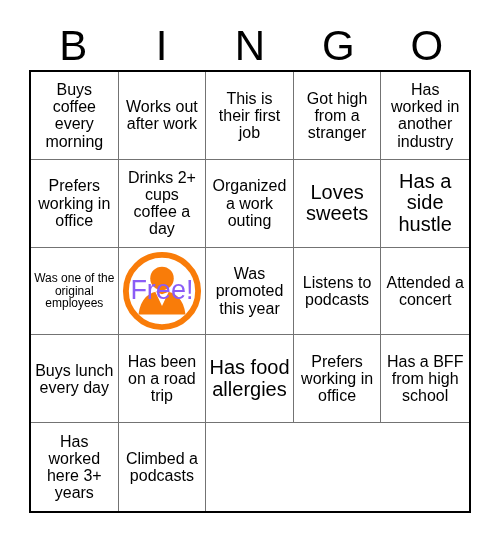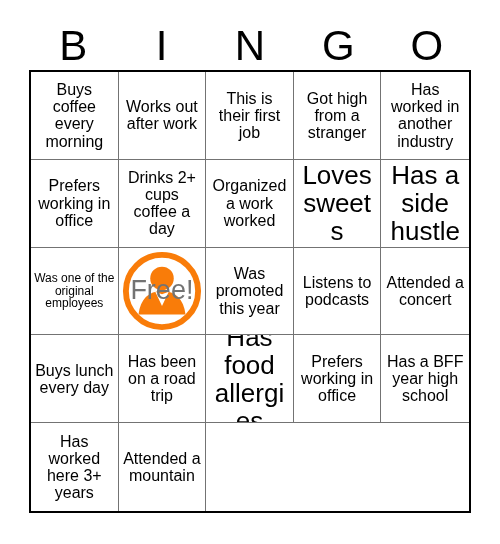--- a/index.html
+++ b/index.html
@@ -78,21 +78,21 @@
   .cell-text {
     display: block;
     width: 100%;
     line-height: 1.08;
     color: #000000;
     font-weight: 400;
     word-wrap: break-word;
   }
   
   .fs-xl  .cell-text { font-size: 29px; }
-  .fs-lg  .cell-text { font-size: 26px; }
+  .fs-lg  .cell-text { font-size: 20px; }
   .fs-md  .cell-text { font-size: 16px; }
   .fs-sm  .cell-text { font-size: 16px; }
   .fs-xs  .cell-text { font-size: 12px; }
 
   
   .cell.free {
     padding: 0;
   }
   #free-wrap {
     position: relative;
@@ -108,21 +108,21 @@
     top: 50%;
     transform: translate(-50%, -50%);
     width: 84px;
     height: 84px;
   }
   #free-label {
     position: relative;
     z-index: 3;
     font-size: 27px;
     line-height: 1;
-    color: #737373;
+    color: #8b5cf6;
     font-weight: 400;
     white-space: nowrap;
   }
 </style>
 </head>
 <body>
 
 <div id="card">
 
   <div id="header-row">
@@ -149,21 +149,21 @@
       <div class="cell fs-sm">
         <span class="cell-text">Has worked in another industry</span>
       </div>
       <div class="cell fs-md">
         <span class="cell-text">Prefers working in office</span>
       </div>
       <div class="cell fs-sm">
         <span class="cell-text">Drinks 2+ cups coffee a day</span>
       </div>
       <div class="cell fs-sm">
-        <span class="cell-text">Organized a work worked</span>
+        <span class="cell-text">Organized a work outing</span>
       </div>
       <div class="cell fs-lg">
         <span class="cell-text">Loves sweets</span>
       </div>
       <div class="cell fs-lg">
         <span class="cell-text">Has a side hustle</span>
       </div>
       <div class="cell fs-xs">
         <span class="cell-text">Was one of the original employees</span>
       </div>
@@ -193,23 +193,23 @@
       <div class="cell fs-md">
         <span class="cell-text">Has been on a road trip</span>
       </div>
       <div class="cell fs-lg">
         <span class="cell-text">Has food allergies</span>
       </div>
       <div class="cell fs-md">
         <span class="cell-text">Prefers working in office</span>
       </div>
       <div class="cell fs-sm">
-        <span class="cell-text">Has a BFF year high school</span>
+        <span class="cell-text">Has a BFF from high school</span>
       </div>
       <div class="cell fs-sm">
         <span class="cell-text">Has worked here 3+ years</span>
       </div>
       <div class="cell fs-md">
-        <span class="cell-text">Attended a mountain</span>
+        <span class="cell-text">Climbed a podcasts</span>
       </div>
     </div>
 
 </div>
 
 </body></html>

